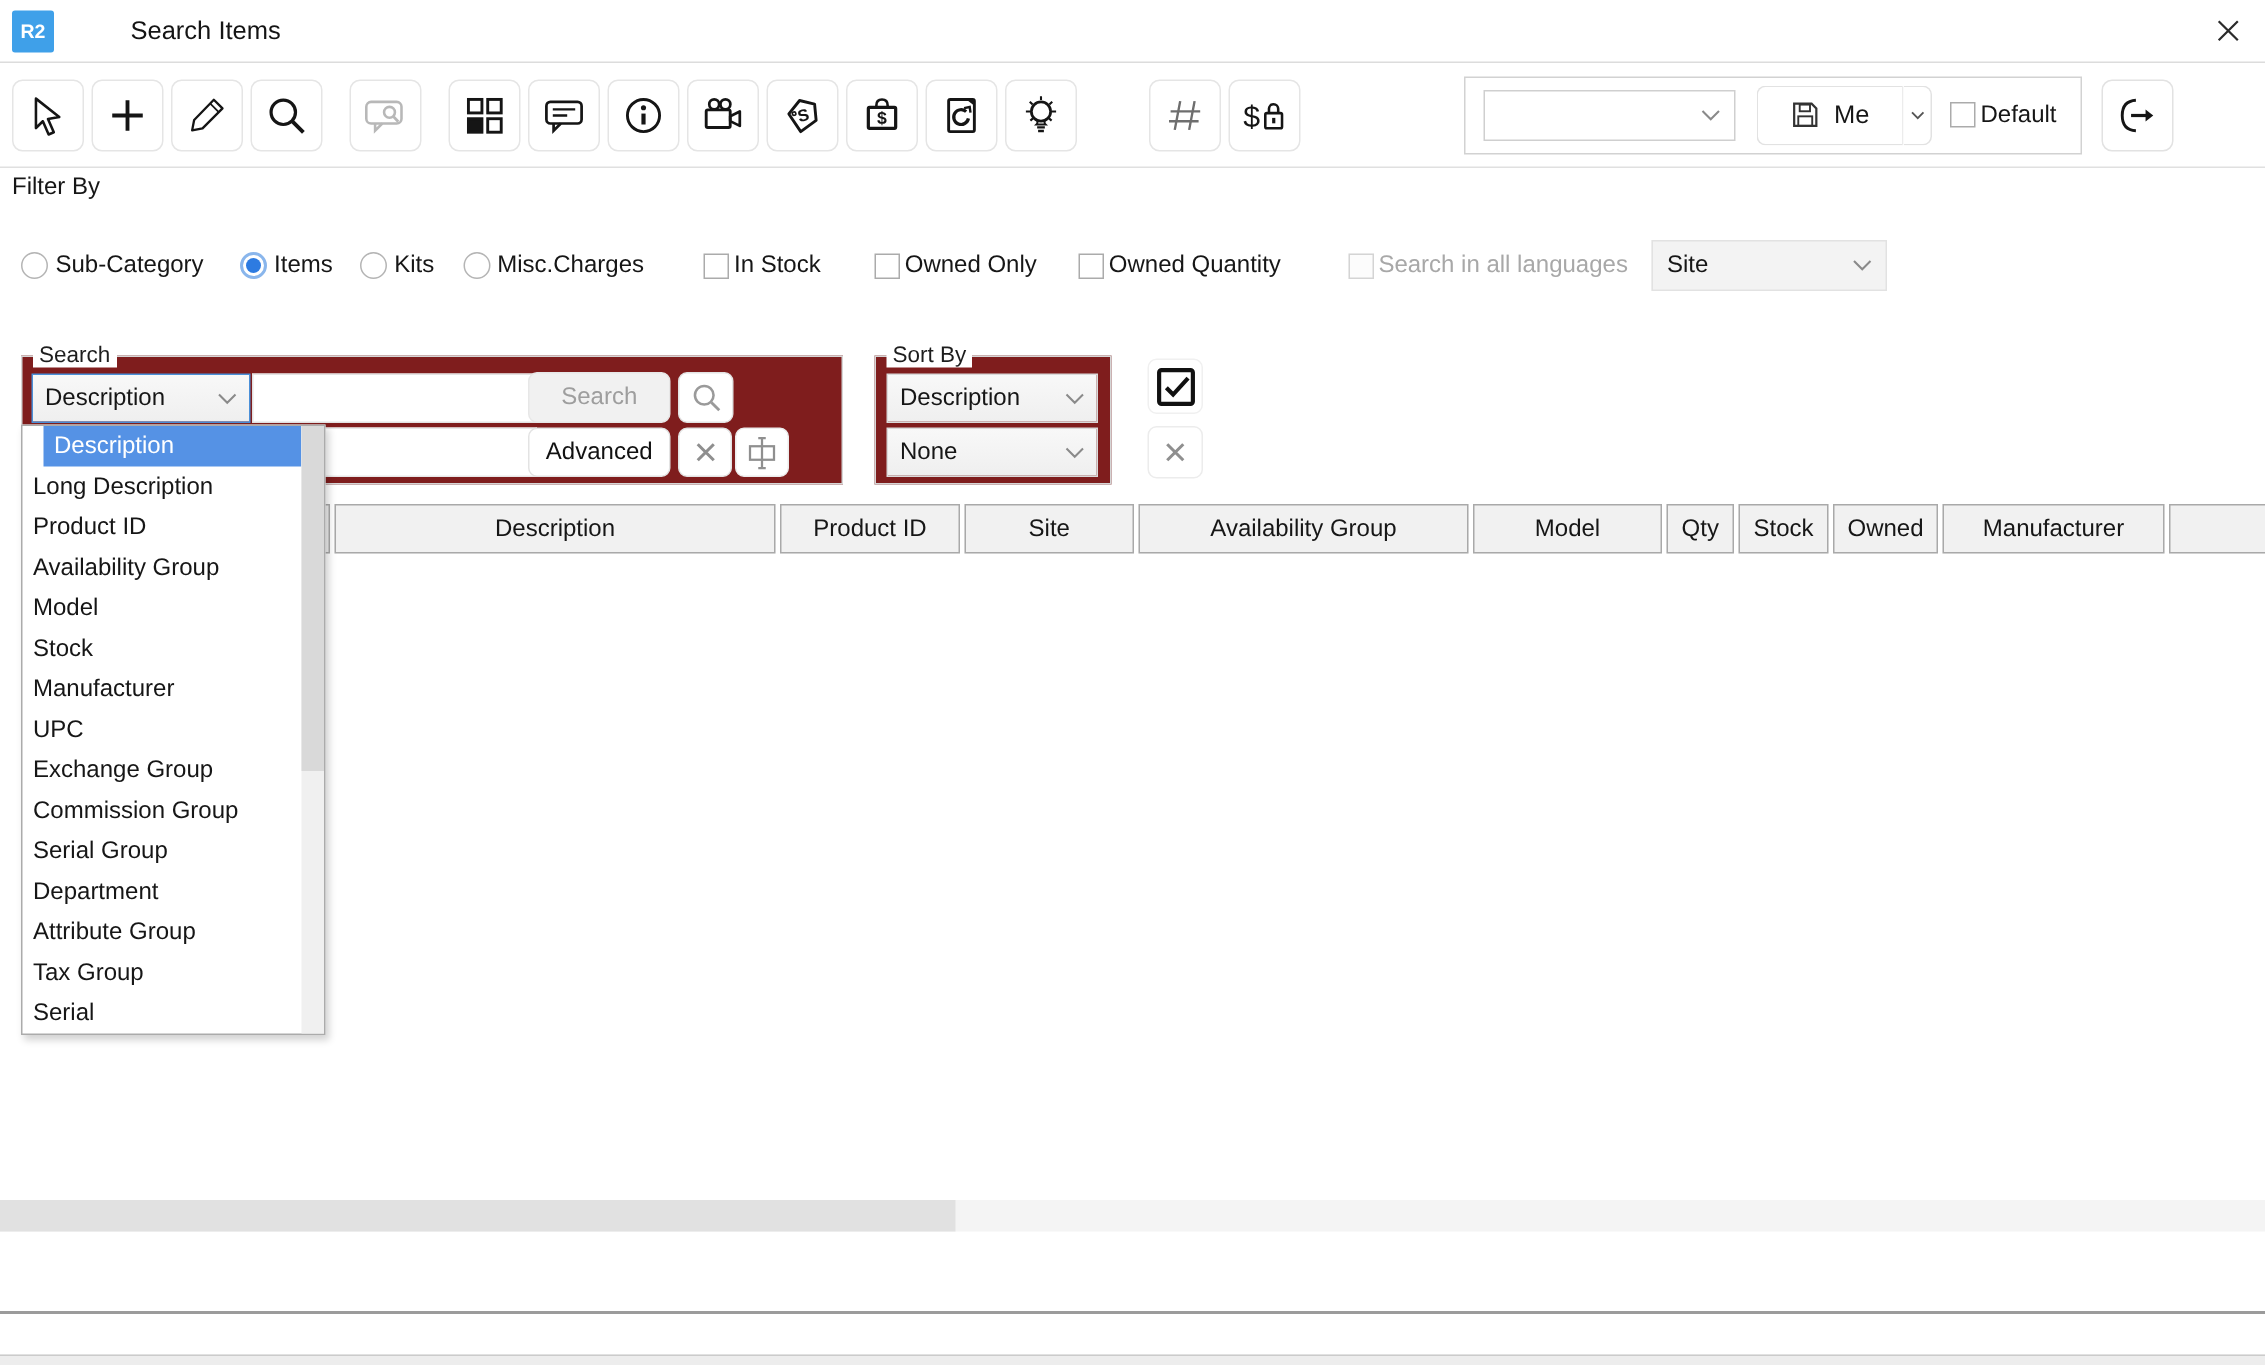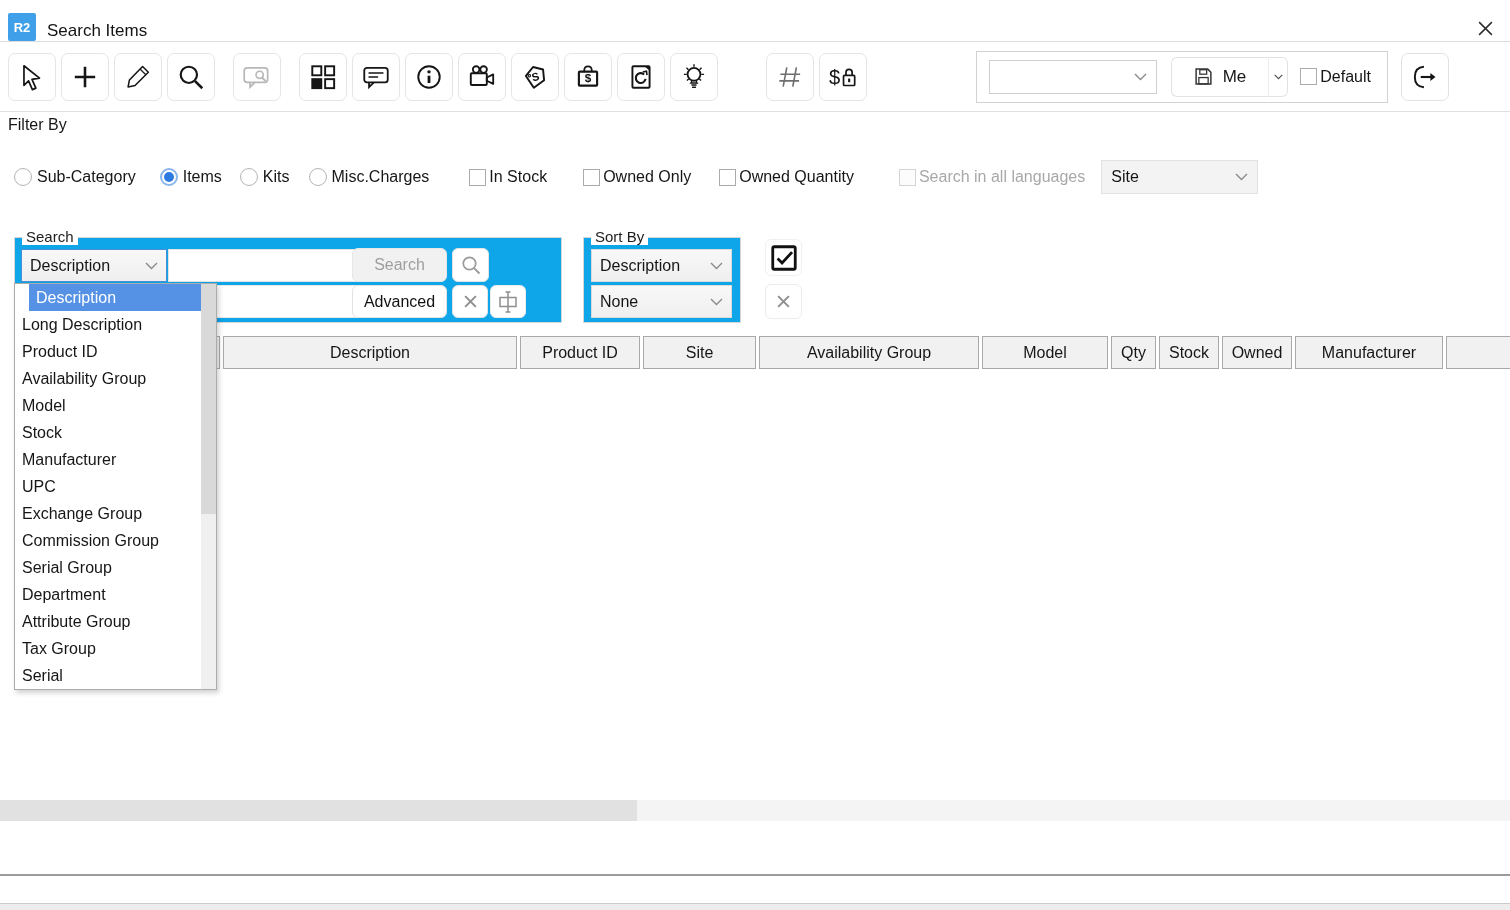--- a/index.html
+++ b/index.html
@@ -3,21 +3,21 @@
 <meta charset="utf-8">
 <style>
   html,body{margin:0;padding:0;}
   body{
     width:1510px;height:910px;position:relative;overflow:hidden;
     background:#fff;font-family:"Liberation Sans",sans-serif;color:#161616;
     -webkit-font-smoothing:antialiased;
   }
   
   .titlebar{position:absolute;top:0;left:0;right:0;height:41px;border-bottom:1px solid #dcdcdc;
-    display:flex;align-items:flex-end;background:#fff;}
+    display:flex;align-items:center;background:#fff;gap:40px;}
   .logo{width:28px;height:28px;margin-left:8px;background:#3fa0e9;color:#fff;font-weight:bold;
     font-size:13px;display:flex;align-items:center;justify-content:center;border-radius:2px;flex:none;}
   .win-title{margin-left:11px;font-size:17px;color:#141414;}
   .close-btn{margin-left:auto;margin-right:12px;width:26px;height:26px;display:flex;
     align-items:center;justify-content:center;}
   
   .toolbar{position:absolute;top:42px;left:0;right:0;height:70px;display:flex;align-items:center;
     padding:0 61px 0 8px;border-bottom:1px solid #e0e0e0;box-sizing:border-box;background:#fff;}
   .tbtn{width:48px;height:48px;border:1px solid #e5e5e5;border-radius:7px;background:#fff;
     display:flex;align-items:center;justify-content:center;margin-right:5px;box-sizing:border-box;flex:none;}
@@ -47,21 +47,21 @@
   .check.disabled{color:#a8a8a8;padding-left:18px;}
   .check.disabled .check-box{border-color:#d4d4d4;background:#fcfcfc;}
   .m30{margin-left:14px}.m24{margin-left:24px}.m18{margin-left:18px}.m19{margin-left:19px}
   .m40{margin-left:40px}.m36{margin-left:36px}.m28{margin-left:28px}.m27{margin-left:27px}
   .m16{margin-left:16px}.m5{margin-left:5px}
   .site-combo{width:157px;height:34px;background:#f3f3f3;border:1px solid #e2e2e2;display:flex;
     align-items:center;justify-content:space-between;padding:0 9px;font-size:16px;box-sizing:border-box;flex:none;}
   .site-field{width:172px;height:34px;background:#f8f8f8;display:flex;align-items:center;
     justify-content:space-between;padding:0 7px;font-size:16px;box-sizing:border-box;flex:none;}
   
-  .groupbox{position:absolute;border:1px solid #d6d6d6;background:#0ea5e9;}
+  .groupbox{position:absolute;border:1px solid #d6d6d6;background:#7f1d1d;}
   .legend{position:absolute;top:-10px;left:7px;background:#fff;padding:0 4px;font-size:15px;color:#1d1d1d;}
   #search-group{left:14px;top:237px;width:546px;height:84px;}
   #sort-group{left:583px;top:237px;width:156px;height:84px;}
   .combo{border:1px solid #dadada;background:linear-gradient(#f8f8f8,#efefef);display:flex;align-items:center;
     justify-content:space-between;padding:0 8px;font-size:16px;box-sizing:border-box;}
   .combo.focused{border:1px solid #4a90d9;}
   #field-combo{position:absolute;left:6px;top:11px;width:146px;height:33px;}
   #keyword-input{position:absolute;left:153px;top:11px;width:190px;height:33px;border:1px solid #e3e3e3;
     background:#fff;box-sizing:border-box;}
   #keyword-input2{position:absolute;left:6px;top:47px;width:337px;height:33px;border:1px solid #e8e8e8;

